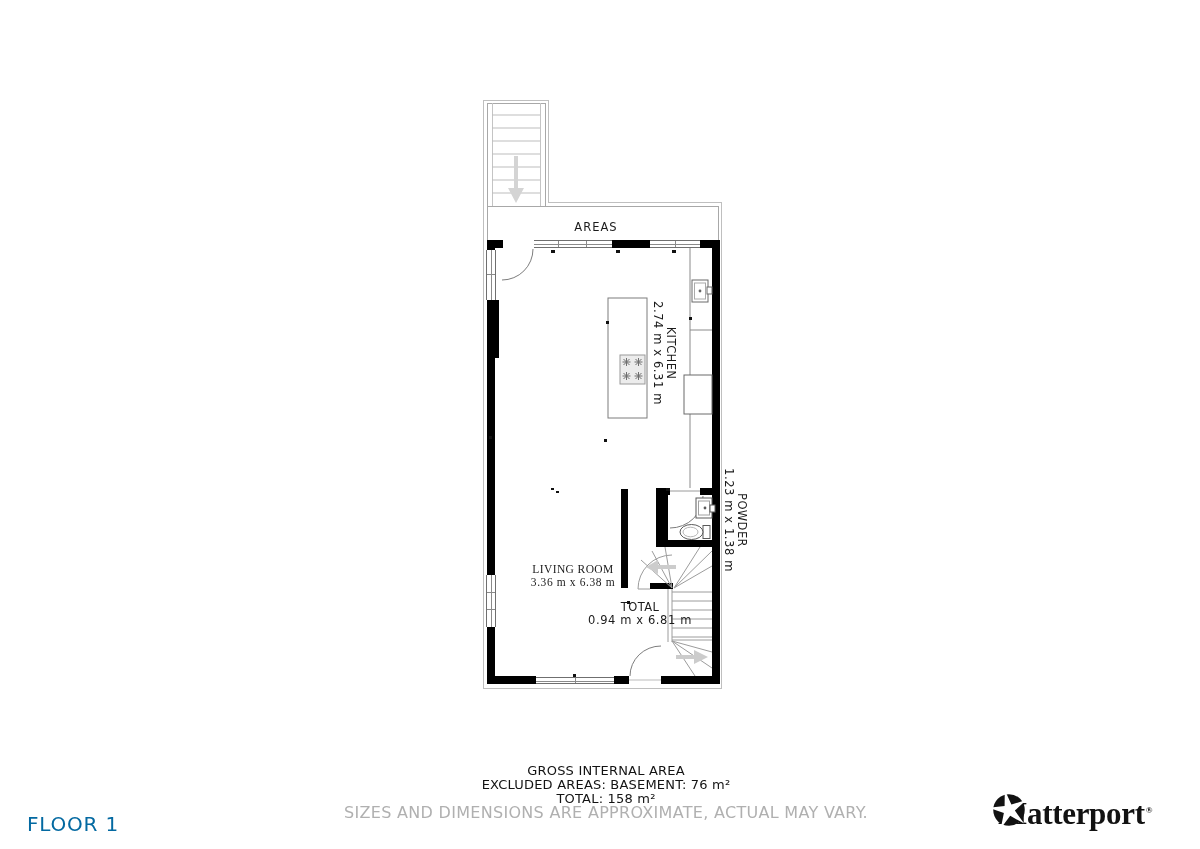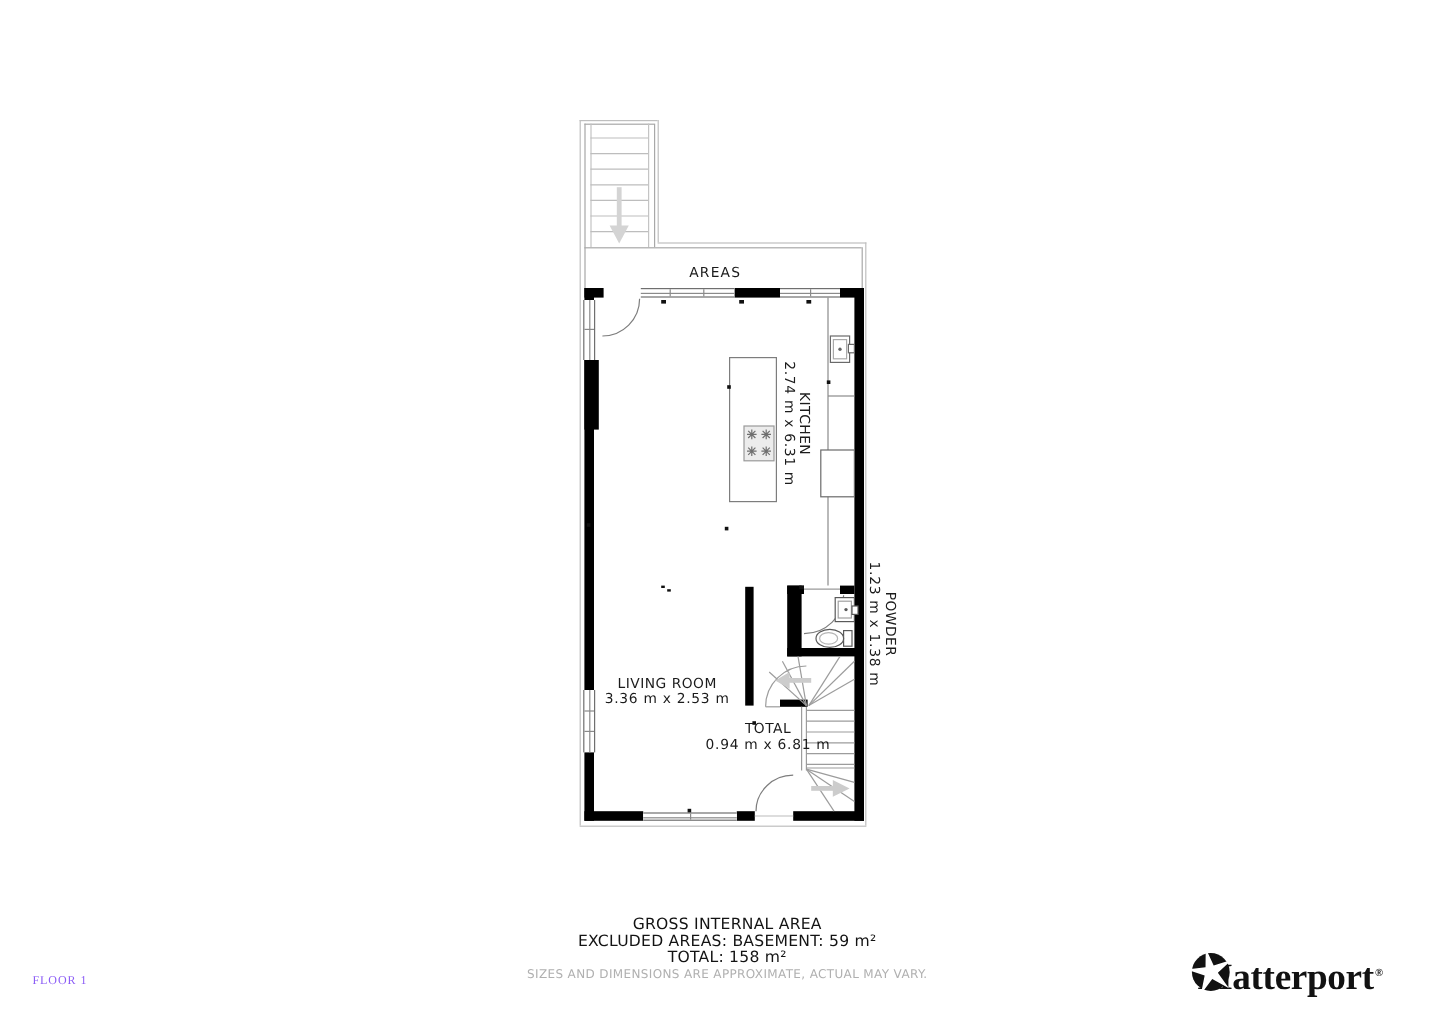--- a/index.html
+++ b/index.html
@@ -13,22 +13,22 @@
   .label .dims{letter-spacing:.6px;}
   .vert{transform:rotate(90deg);}
   .win-h{position:absolute;background:#fff;border-top:1px solid #6f6f6f;border-bottom:1px solid #6f6f6f;box-sizing:border-box;}
   .win-h .mid{position:absolute;left:0;right:0;top:50%;height:1px;background:#8a8a8a;}
   .win-h .mull{position:absolute;top:0;bottom:0;width:1px;background:#8a8a8a;}
   .win-v{position:absolute;background:#fff;border-left:1px solid #6f6f6f;border-right:1px solid #6f6f6f;box-sizing:border-box;}
   .win-v .mid{position:absolute;top:0;bottom:0;left:50%;width:1px;background:#8a8a8a;}
   .win-v .mull{position:absolute;left:0;right:0;height:1px;background:#8a8a8a;}
   #footer{position:absolute;left:306px;top:764px;width:600px;text-align:center;color:#131313;}
   #footer .fl{font-size:13px;line-height:13.8px;letter-spacing:.2px;}
-  #footer .disclaimer{font-size:10px;line-height:13px;color:#b0b0b0;letter-spacing:.3px;margin-top:1px;}
-  #floor-label{position:absolute;left:27px;top:812px;font-size:10px;letter-spacing:.8px;color:#8b5cf6;font-family:Liberation Serif, serif;}
+  #footer .disclaimer{font-size:16px;line-height:13px;color:#b0b0b0;letter-spacing:.3px;margin-top:1px;}
+  #floor-label{position:absolute;left:27px;top:812px;font-size:20px;letter-spacing:.8px;color:#0369a1;}
   #brand{position:absolute;left:988px;top:788px;display:flex;align-items:center;}
   #brand .word{font-family:"Liberation Serif","DejaVu Serif",serif;font-weight:600;font-size:31px;
                color:#121212;letter-spacing:-.3px;margin-left:10px;line-height:44px;}
   #brand sup{font-size:9px;vertical-align:super;margin-left:1px;}
   svg{position:absolute;left:0;top:0;}
 </style>
 </head>
 <body>
 
 <div id="canvas">
@@ -209,33 +209,33 @@
   <div class="label vert" style="left:584px;top:340px;width:160px;">
     <div>KITCHEN</div>
     <div class="dims">2.74 m x 6.31 m</div>
   </div>
 
   <div class="label vert" style="left:665px;top:507px;width:140px;">
     <div>POWDER</div>
     <div class="dims">1.23 m x 1.38 m</div>
   </div>
 
-  <div class="label" style="left:456px;top:563px;width:200px;">
+  <div class="label" style="left:473px;top:563px;width:200px;font-family:Liberation Serif, serif;">
     <div>LIVING ROOM</div>
-    <div class="dims">3.36 m x 2.53 m</div>
+    <div class="dims">3.36 m x 6.38 m</div>
   </div>
 
   <div class="label" style="left:540px;top:601px;width:200px;">
     <div>TOTAL</div>
     <div class="dims">0.94 m x 6.81 m</div>
   </div>
 
   <div id="footer">
     <div class="fl">GROSS INTERNAL AREA</div>
-    <div class="fl">EXCLUDED AREAS: BASEMENT: 59 m²</div>
+    <div class="fl">EXCLUDED AREAS: BASEMENT: 76 m²</div>
     <div class="fl">TOTAL: 158 m²</div>
     <div class="disclaimer">SIZES AND DIMENSIONS ARE APPROXIMATE, ACTUAL MAY VARY.</div>
   </div>
 
   <div id="floor-label">FLOOR 1</div>
 
   <div id="brand">
     <svg width="42" height="44" viewBox="-14 -14 128 128">
       <circle cx="50" cy="50" r="48" fill="#121212"></circle>
       <polygon fill="#ffffff" points="103.7,19 67.9,51.9 96.1,91.5 53.7,67.6 24.8,106.6 34.4,59 -11.7,43.5 36.6,38 37.1,-10.6 57.3,33.6"></polygon>

